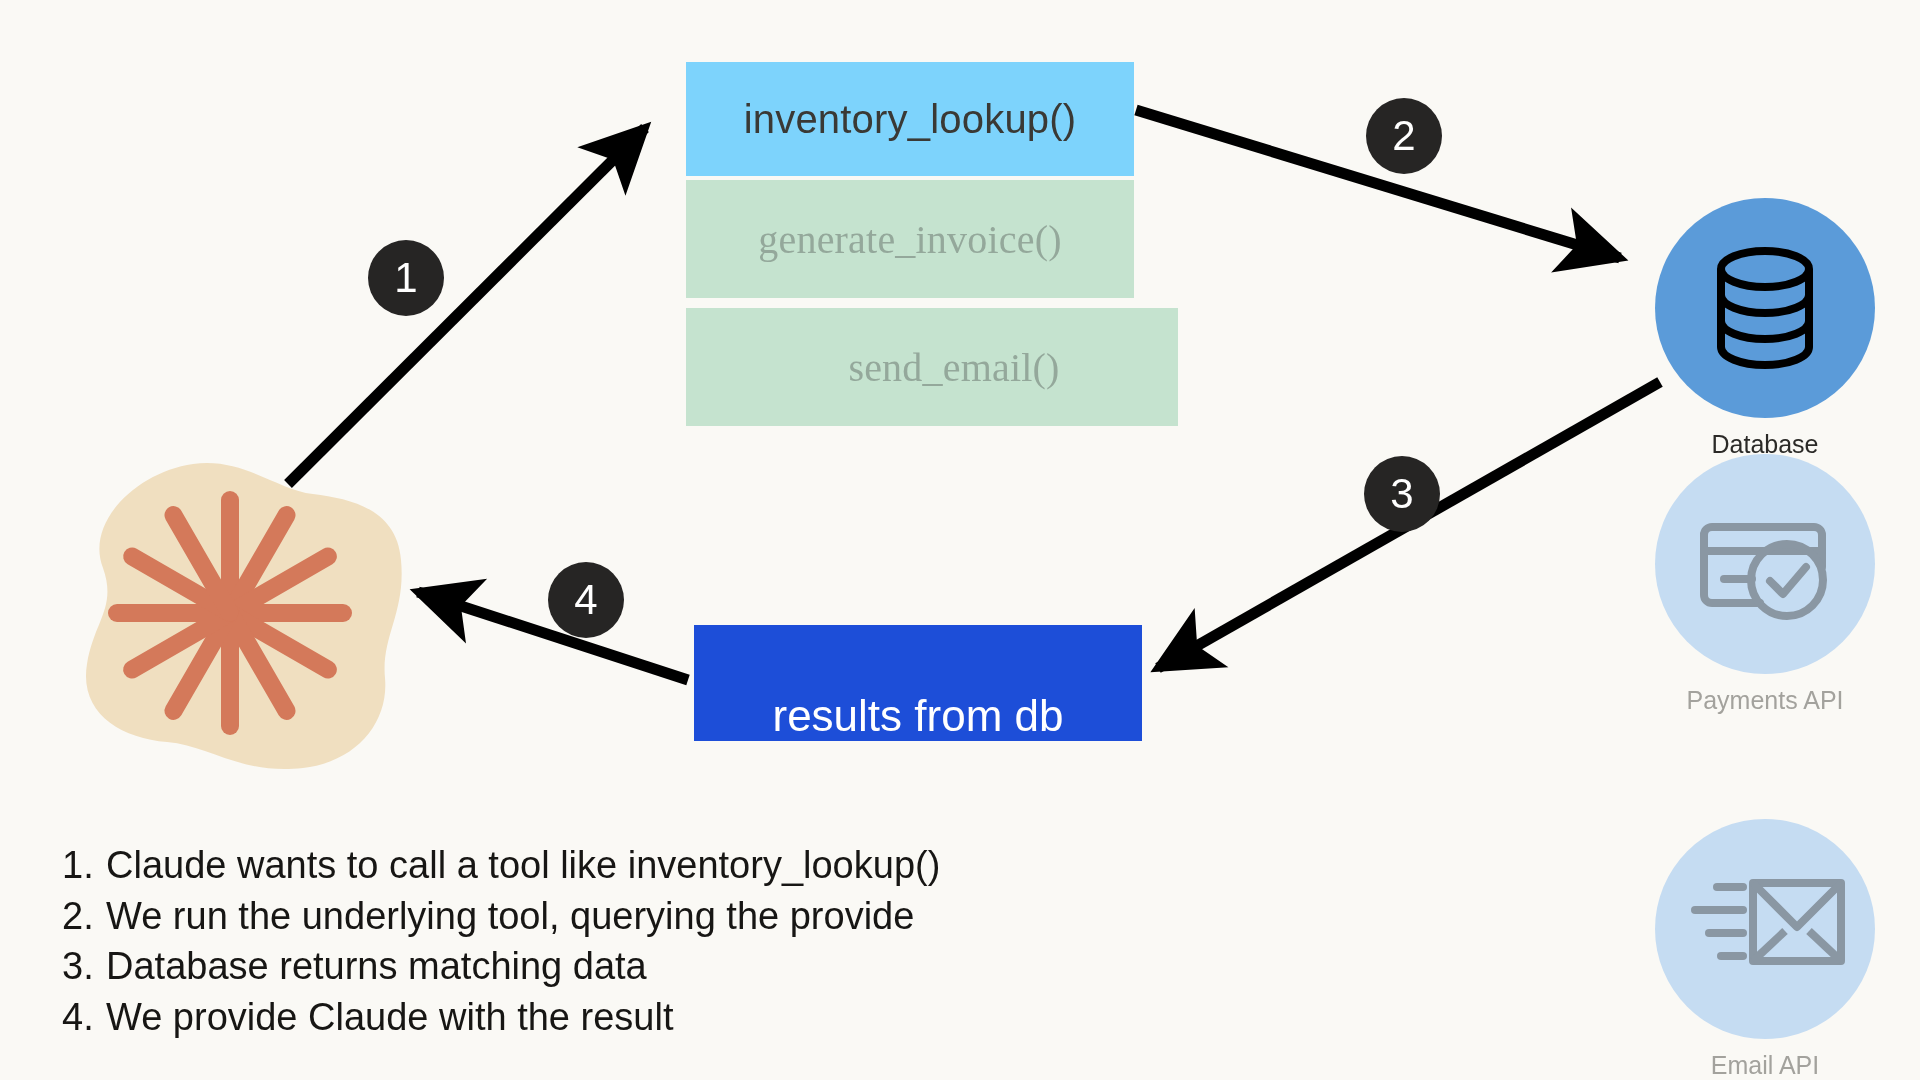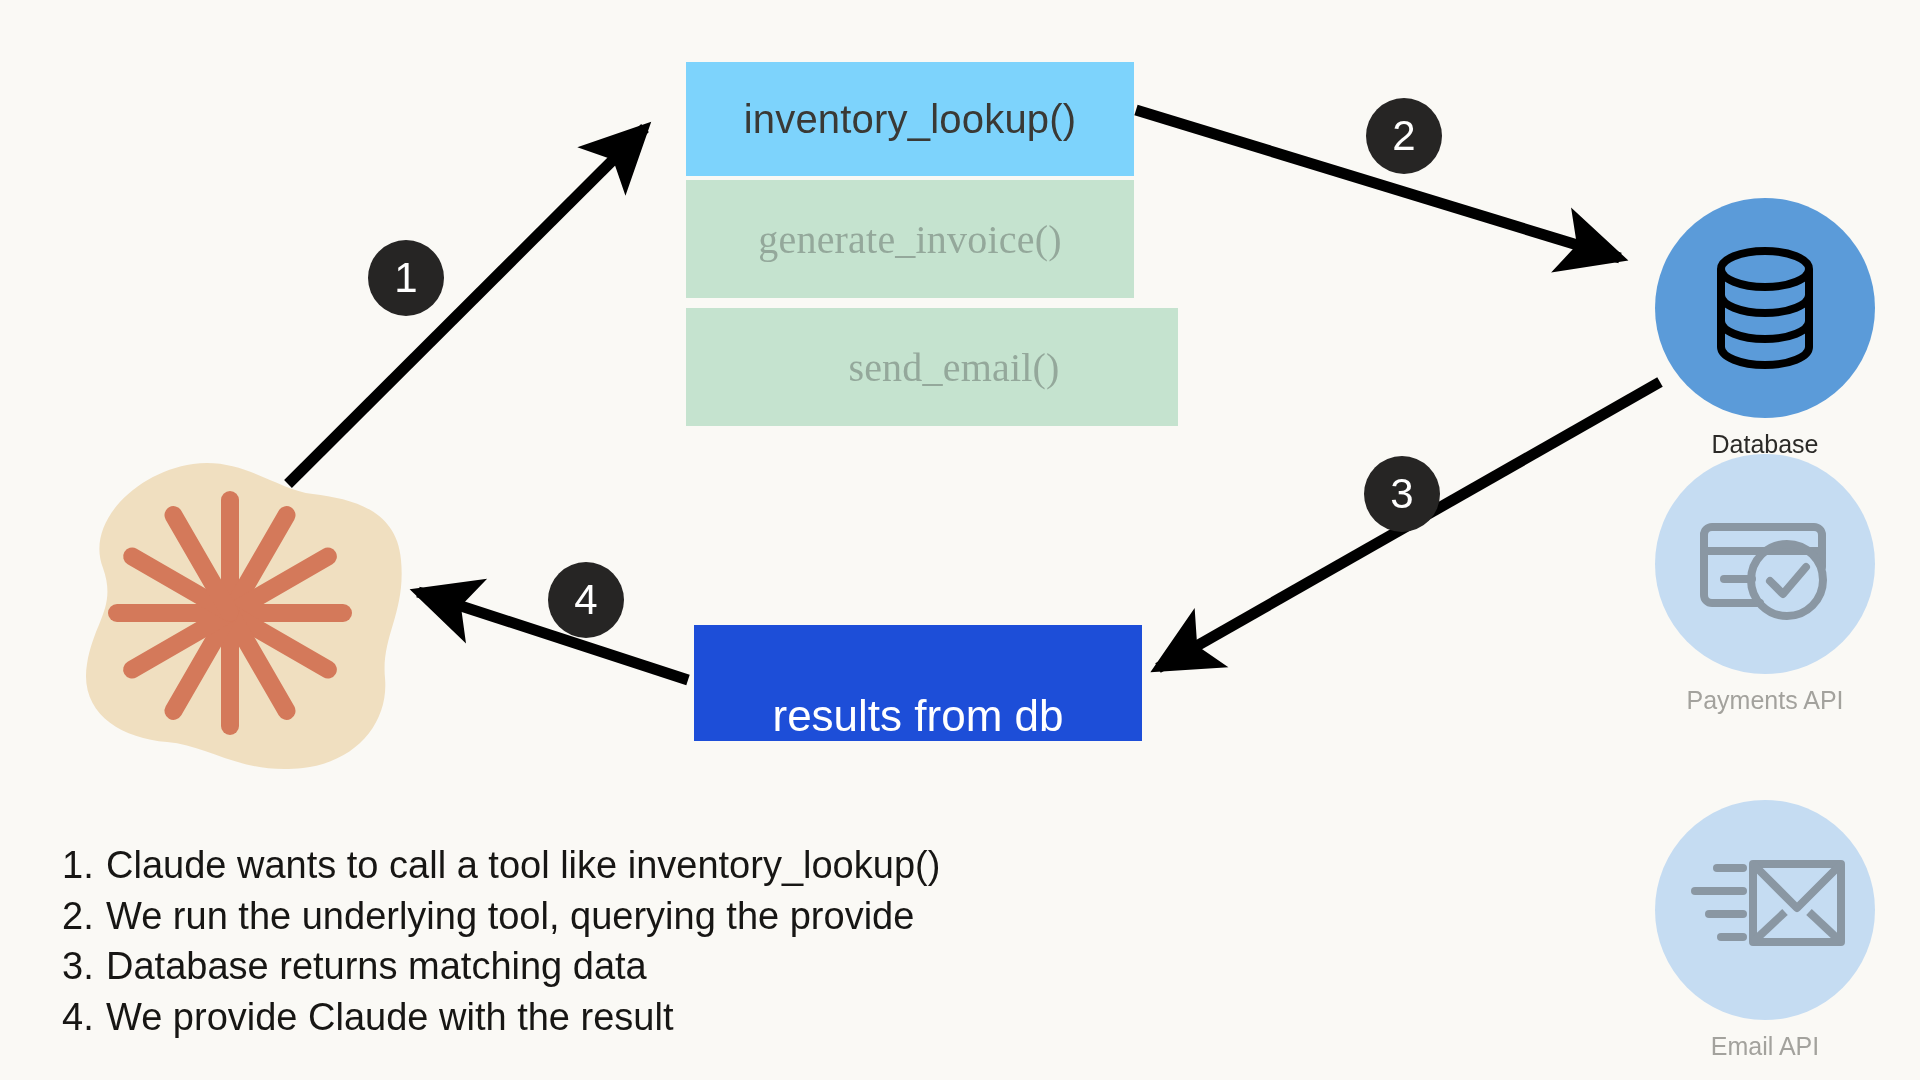--- a/index.html
+++ b/index.html
@@ -114,21 +114,21 @@
   .service-circle.muted   { background: #C5DCF2; }
   .service-label {
     margin-top: 12px;
     font-size: 25px;
   }
   .service-label.primary { color: #2B2A27; }
   .service-label.muted   { color: #A3A29D; }
 
   #service-database { left: 1655px; top: 198px; }
   #service-payments { left: 1655px; top: 454px; }
-  #service-email    { left: 1655px; top: 800px; }
+  #service-email    { left: 1655px; top: 819px; }
 
   
   #legend {
     position: absolute;
     left: 62px;
     top: 840px;
     width: 1150px;
   }
   .legend-row {
     display: flex;

